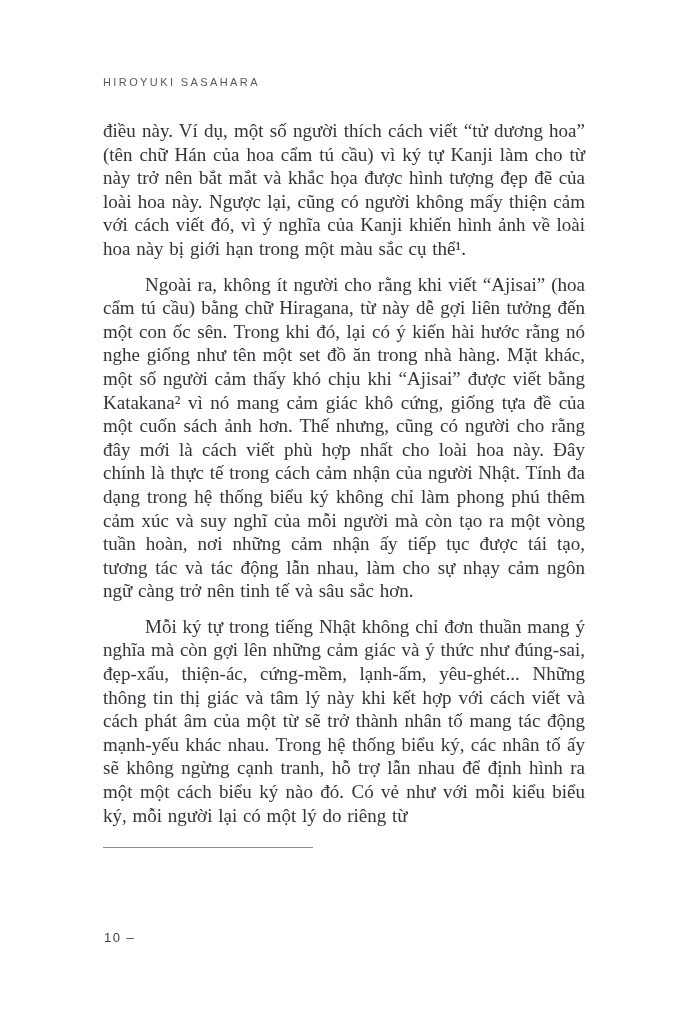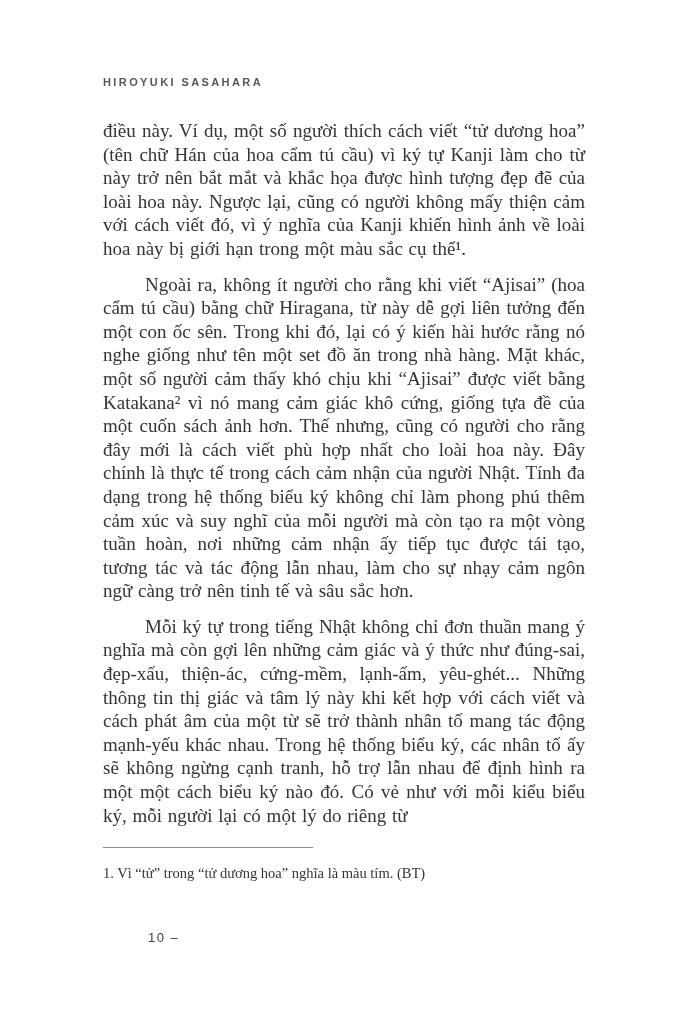--- a/index.html
+++ b/index.html
@@ -14,21 +14,21 @@
     background: #ffffff;
     box-sizing: border-box;
     padding: 76px 95px 0 103px;
     font-family: "Liberation Serif", "DejaVu Serif", serif;
     color: #333438;
     overflow: hidden;
   }
   .running-header {
     font-family: "Liberation Sans", "DejaVu Sans", sans-serif;
     font-size: 11px;
-    font-weight: 700;
+    font-weight: 400;
     letter-spacing: 2.4px;
     color: #56575b;
     margin-bottom: 31px;
   }
   .body-text .para {
     font-size: 19px;
     line-height: 23.6px;
     text-align: justify;
     margin: 0 0 12px 0;
     word-spacing: 1px;
@@ -60,36 +60,34 @@
     font-style: italic;
   }
   .page-number {
     position: absolute;
     left: 104px;
     top: 930px;
     font-family: "Liberation Sans", "DejaVu Sans", sans-serif;
     font-size: 13px;
     letter-spacing: 1.5px;
     color: #3e3f42;
-    margin-left: 44px;
   }
 </style>
 </head>
 <body>
 
 <div class="page">
 
   <div class="running-header">HIROYUKI SASAHARA</div>
 
   <div class="body-text">
     <p class="para">điều này. Ví dụ, một số người thích cách viết “tử dương hoa” (tên chữ Hán của hoa cẩm tú cầu) vì ký tự Kanji làm cho từ này trở nên bắt mắt và khắc họa được hình tượng đẹp đẽ của loài hoa này. Ngược lại, cũng có người không mấy thiện cảm với cách viết đó, vì ý nghĩa của Kanji khiến hình ảnh về loài hoa này bị giới hạn trong một màu sắc cụ thể¹.</p>
     <p class="para indent">Ngoài ra, không ít người cho rằng khi viết “Ajisai” (hoa cẩm tú cầu) bằng chữ Hiragana, từ này dễ gợi liên tưởng đến một con ốc sên. Trong khi đó, lại có ý kiến hài hước rằng nó nghe giống như tên một set đồ ăn trong nhà hàng. Mặt khác, một số người cảm thấy khó chịu khi “Ajisai” được viết bằng Katakana² vì nó mang cảm giác khô cứng, giống tựa đề của một cuốn sách ảnh hơn. Thế nhưng, cũng có người cho rằng đây mới là cách viết phù hợp nhất cho loài hoa này. Đây chính là thực tế trong cách cảm nhận của người Nhật. Tính đa dạng trong hệ thống biểu ký không chỉ làm phong phú thêm cảm xúc và suy nghĩ của mỗi người mà còn tạo ra một vòng tuần hoàn, nơi những cảm nhận ấy tiếp tục được tái tạo, tương tác và tác động lẫn nhau, làm cho sự nhạy cảm ngôn ngữ càng trở nên tinh tế và sâu sắc hơn.</p>
     <p class="para indent">Mỗi ký tự trong tiếng Nhật không chỉ đơn thuần mang ý nghĩa mà còn gợi lên những cảm giác và ý thức như đúng-sai, đẹp-xấu, thiện-ác, cứng-mềm, lạnh-ấm, yêu-ghét... Những thông tin thị giác và tâm lý này khi kết hợp với cách viết và cách phát âm của một từ sẽ trở thành nhân tố mang tác động mạnh-yếu khác nhau. Trong hệ thống biểu ký, các nhân tố ấy sẽ không ngừng cạnh tranh, hỗ trợ lẫn nhau để định hình ra một một cách biểu ký nào đó. Có vẻ như với mỗi kiểu biểu ký, mỗi người lại có một lý do riêng từ</p>
   </div>
 
   <div class="footnotes">
     <hr class="footnote-separator">
-    <p class="footnote fn1">1. Vì “tử” trong “tử dương hoa” nghĩa là màu tím. (BT)</p>
   </div>
 
   <div class="page-number">10 –</div>
 
 </div>
 
 </body></html>

